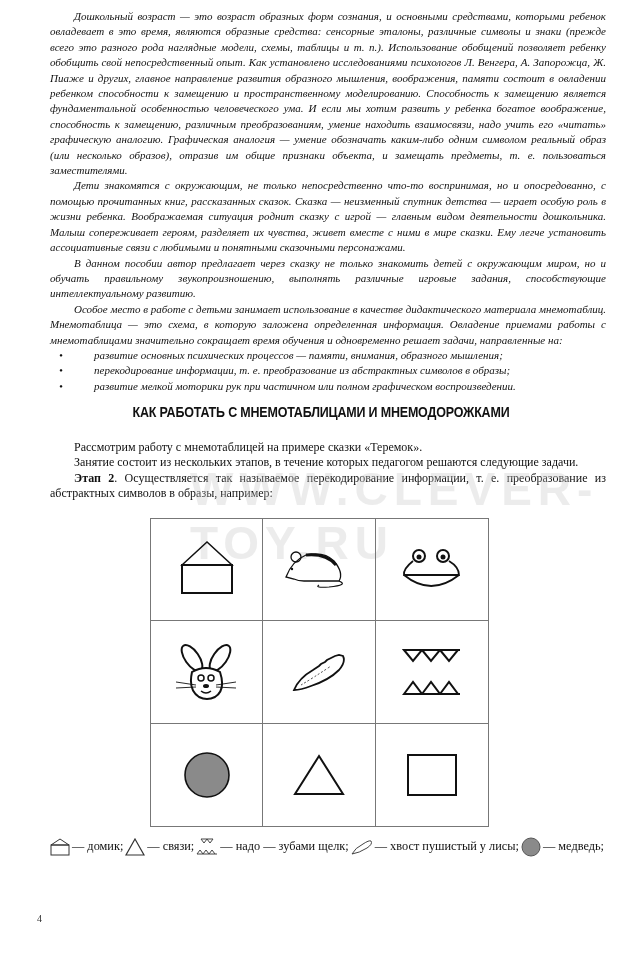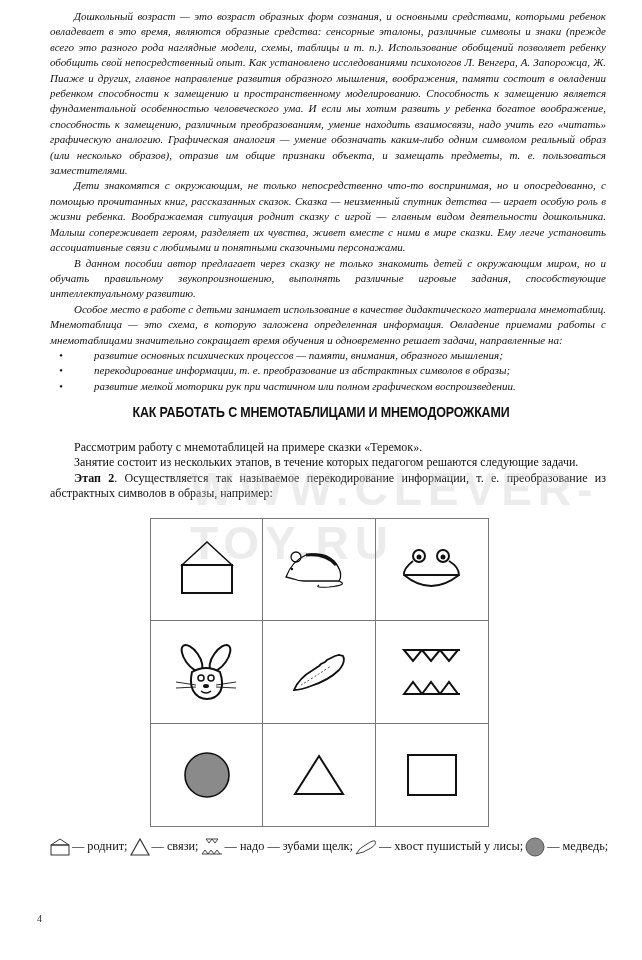--- a/index.html
+++ b/index.html
@@ -129,21 +129,21 @@
     </svg>
   </div>
 </div>
 
 <div class="legend">
   <div class="legend-line">
     <svg width="20" height="18" viewBox="0 0 20 18">
       <polygon points="1,7 10,1 19,7" fill="none" stroke="#333" stroke-width="1"></polygon>
       <rect x="1" y="7" width="18" height="10" fill="none" stroke="#333" stroke-width="1"></rect>
     </svg>
-    <span>— роднит;</span>
+    <span>— домик;</span>
     <svg width="20" height="18" viewBox="0 0 20 18">
       <polygon points="10,1 19,17 1,17" fill="none" stroke="#333" stroke-width="1.2"></polygon>
     </svg>
     <span>— связи;</span>
     <svg width="22" height="20" viewBox="0 0 22 20">
       <path d="M5,2 L17,2 M5,2 L8,6 L11,2 L14,6 L17,2" fill="none" stroke="#444" stroke-width="1"></path>
       <path d="M1,17 L21,17 M1,17 L4,13 L7,17 L10,13 L13,17 L16,13 L19,17" fill="none" stroke="#444" stroke-width="1"></path>
     </svg>
     <span>— надо — зубами щелк;</span>
     <svg width="22" height="16" viewBox="0 0 22 16">

